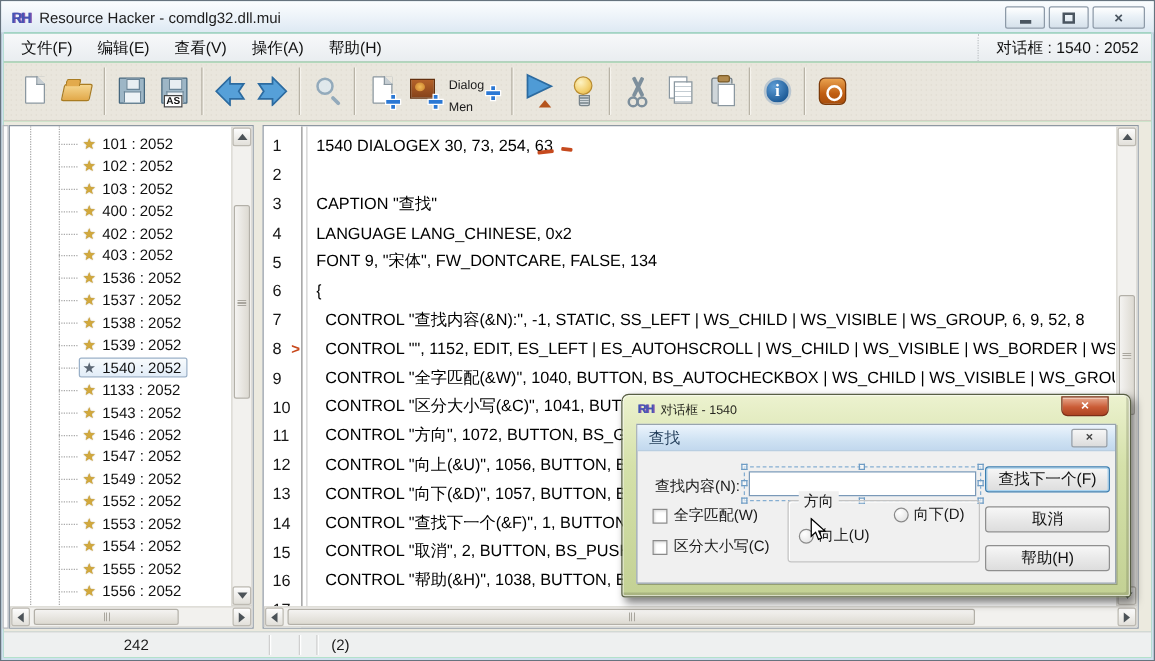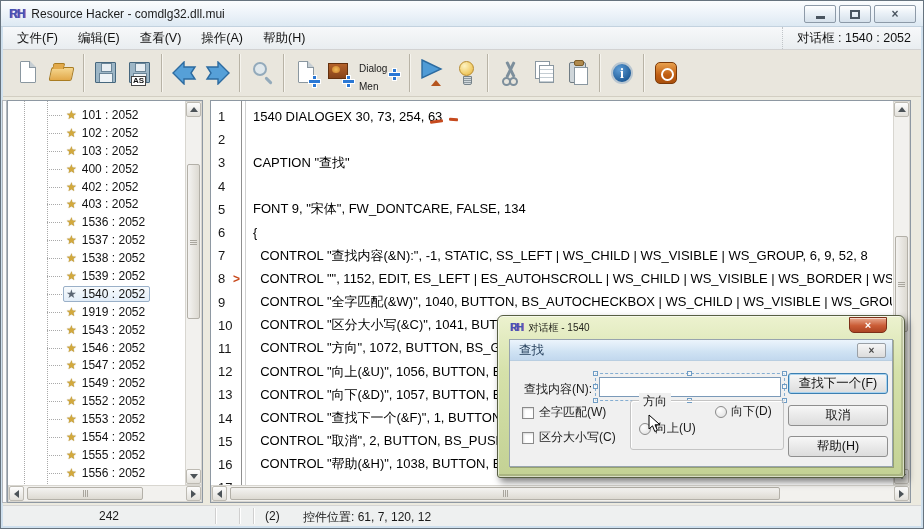--- a/index.html
+++ b/index.html
@@ -432,21 +432,21 @@
         <div class="tree-row selected">
           <span class="row-chip">
             <span class="star">★</span>
             <span class="tree-label">1540 : 2052</span>
           </span>
         </div>
 
         <div class="tree-row">
           <span class="row-chip">
             <span class="star">★</span>
-            <span class="tree-label">1919 : 2052</span>
+            <span class="tree-label">1133 : 2052</span>
           </span>
         </div>
 
         <div class="tree-row">
           <span class="row-chip">
             <span class="star">★</span>
             <span class="tree-label">1543 : 2052</span>
           </span>
         </div>
 
@@ -550,20 +550,21 @@
 
         <div class="code-row">
           <span class="lnum">3</span>
 
           <span class="ctext">CAPTION "查找"</span>
         </div>
 
         <div class="code-row">
           <span class="lnum">4</span>
 
+          <span class="ctext">LANGUAGE LANG_CHINESE, 0x2</span>
         </div>
 
         <div class="code-row">
           <span class="lnum">5</span>
 
           <span class="ctext">FONT 9, "宋体", FW_DONTCARE, FALSE, 134</span>
         </div>
 
         <div class="code-row">
           <span class="lnum">6</span>
@@ -725,16 +726,15 @@
       </svg>
     </div>
   </div>
 
   <div class="statusbar">
     <span class="st-left">242</span>
     <i class="sb-divider sd1"></i>
     <i class="sb-divider sd2"></i>
     <i class="sb-divider sd3"></i>
     <span class="st-count">(2)</span>
-    <span class="st-pos">控件位置: 61, 7, 120, 12</span>
   </div>
 
 </div>
 
 </body></html>

